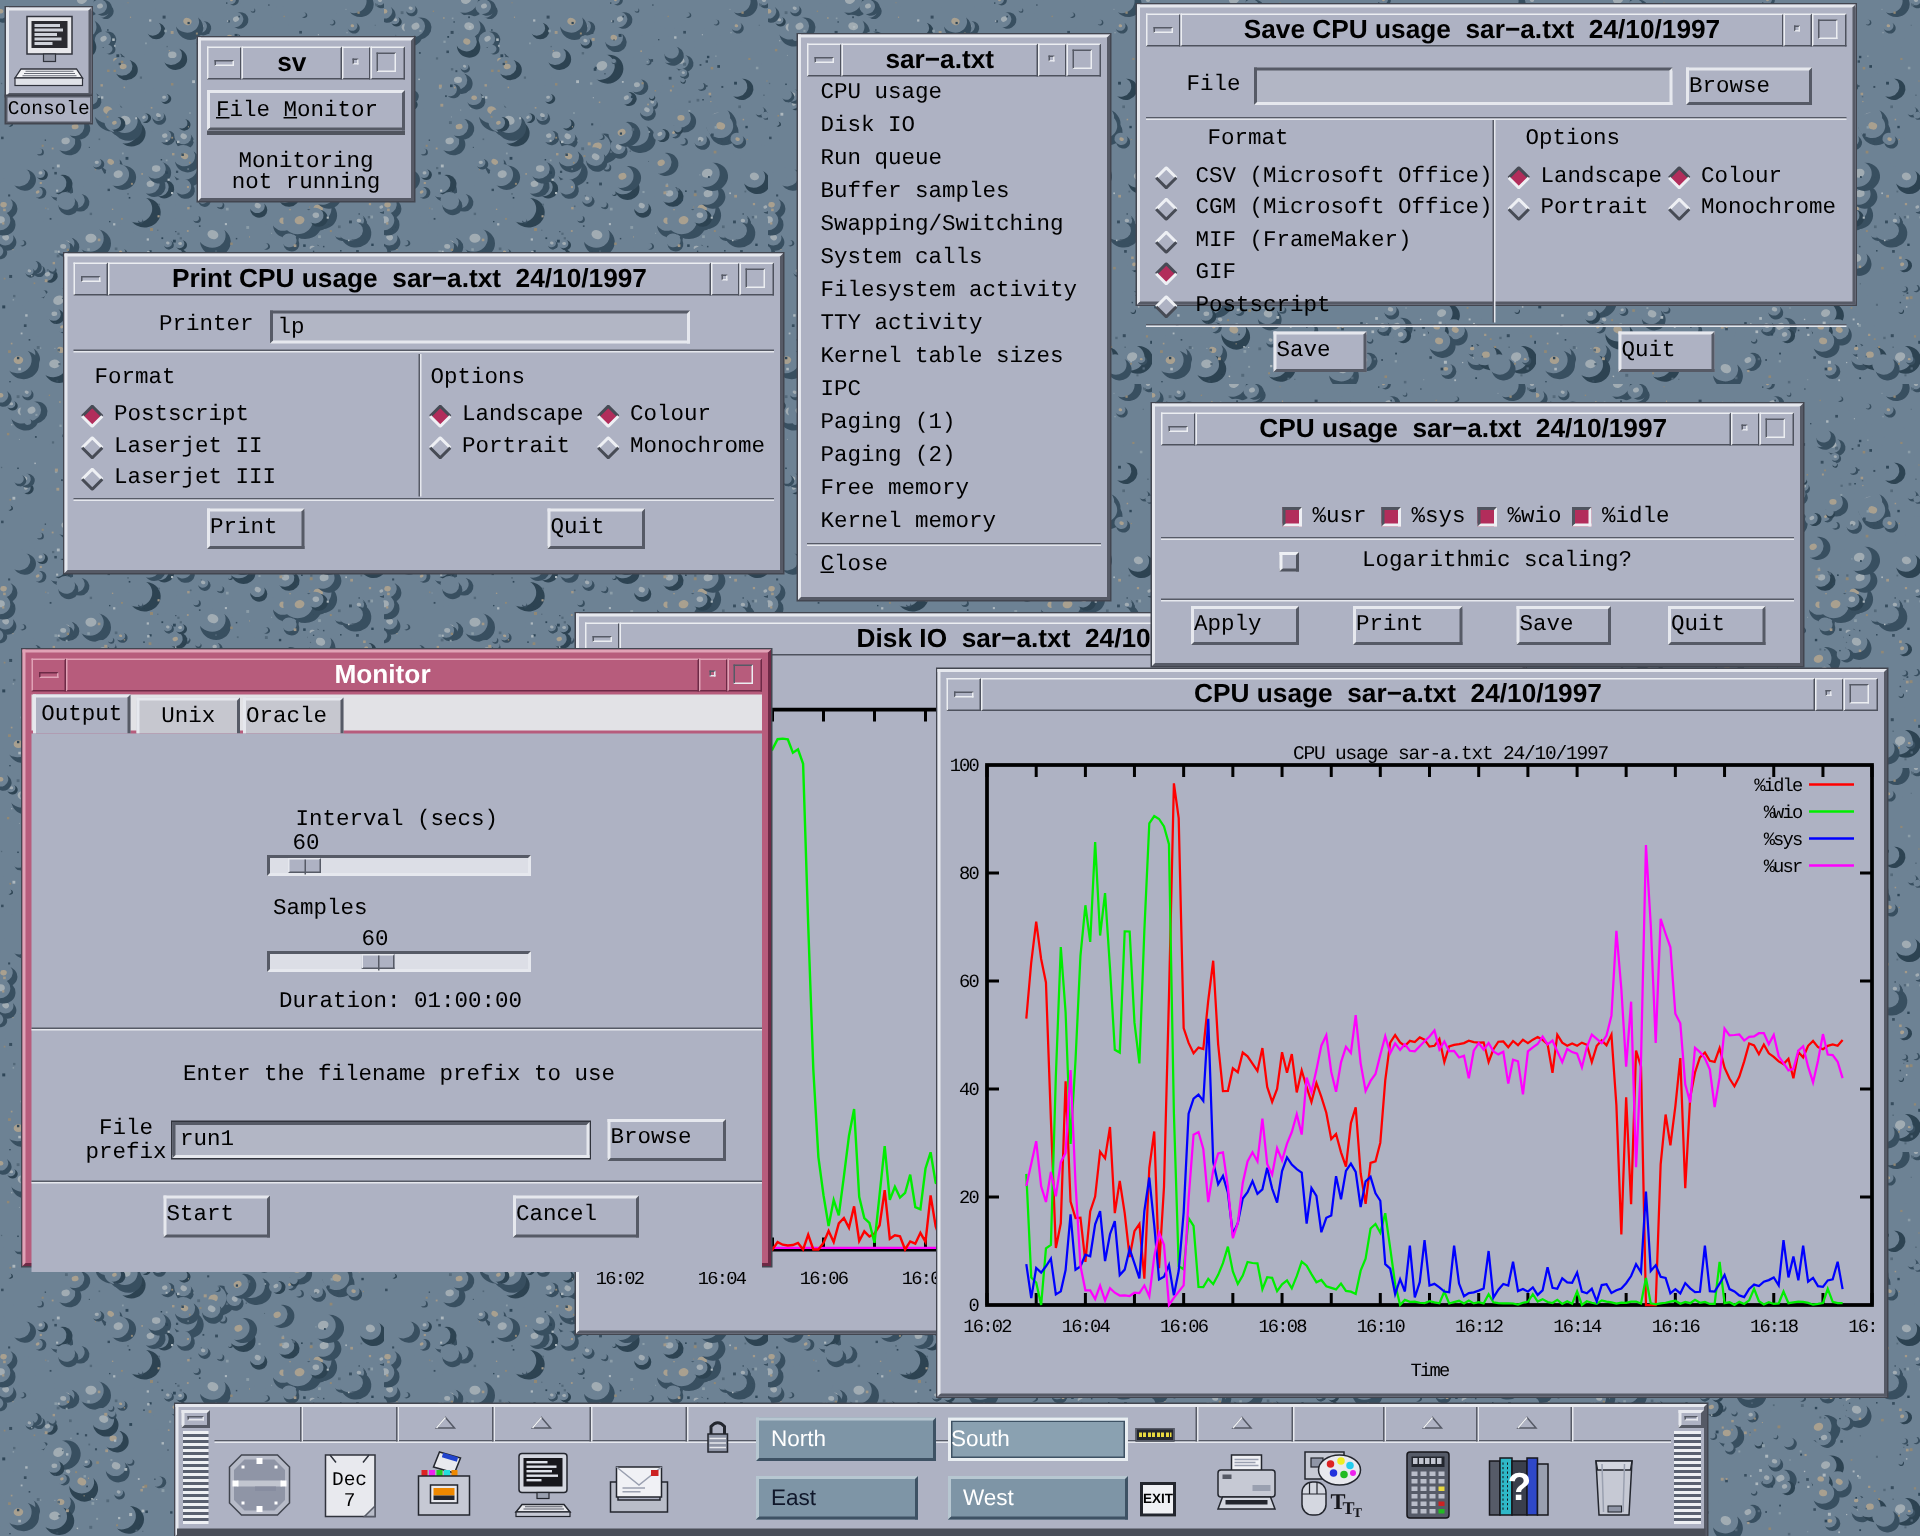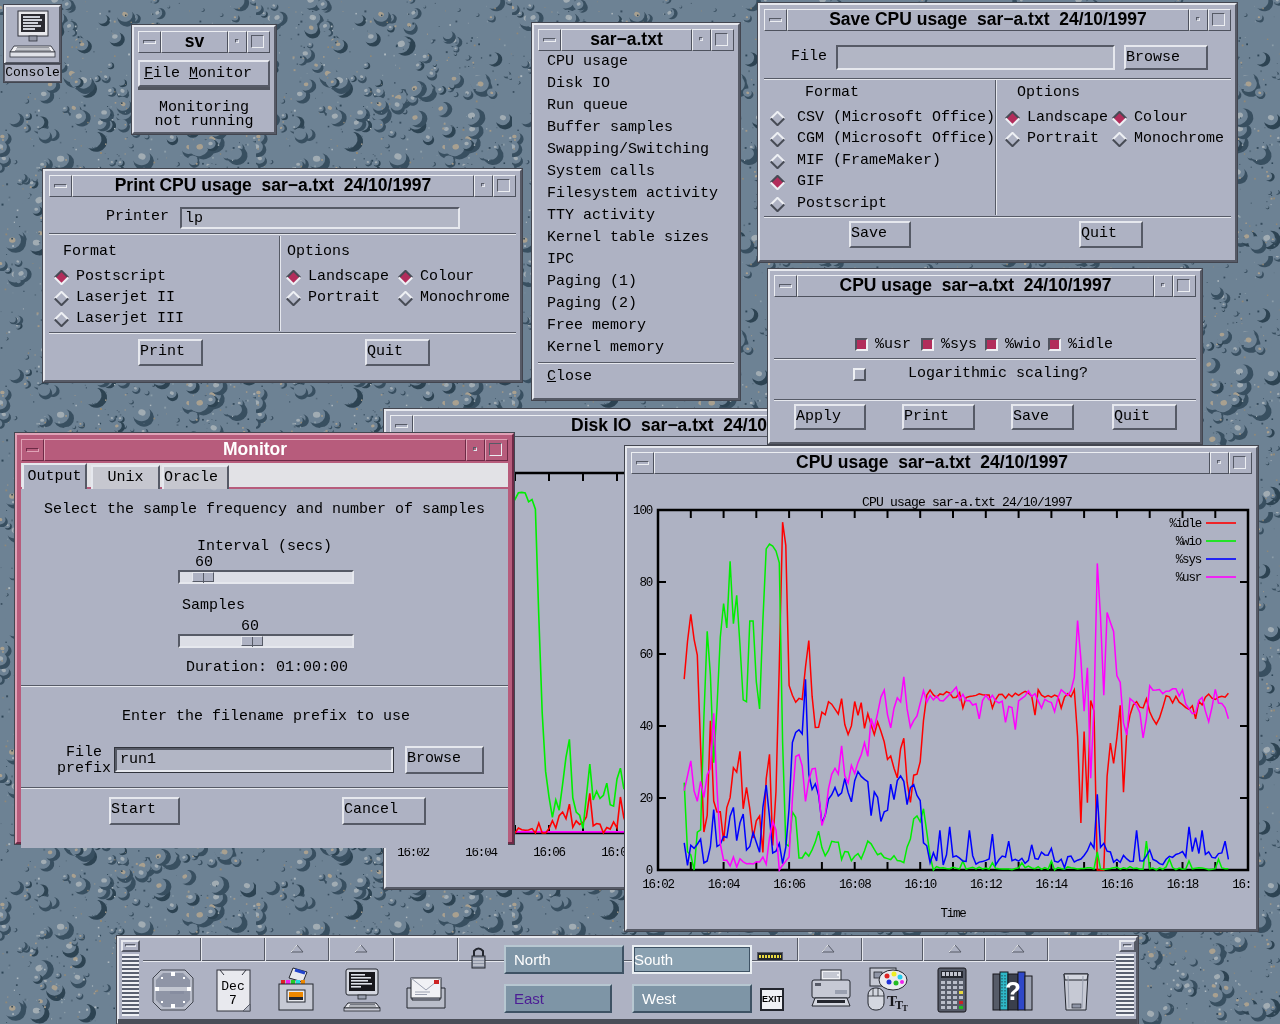--- a/index.html
+++ b/index.html
@@ -1592,21 +1592,21 @@
   <div class="t" style="left:9px;top:199px">IPC</div>
   <div class="t" style="left:9px;top:221px">Paging (1)</div>
   <div class="t" style="left:9px;top:243px">Paging (2)</div>
   <div class="t" style="left:9px;top:265px">Free memory</div>
   <div class="t" style="left:9px;top:287px">Kernel memory</div>
   <div class="gh" style="left:0;right:0;top:309px"></div>
   <div class="t" style="left:9px;top:316px"><span class="u">C</span>lose</div>
  </div>
 </div>
 
-<div class="w" style="z-index:2;left:758px;top:3px;width:479px;height:259px">
+<div class="w" style="z-index:2;left:758px;top:3px;width:479px;height:200px">
  <div class="tb">
       <div class="ts tmin">
         <span class="dash"></span>
       </div>
       <div class="ts tttl">Save CPU usage  sar−a.txt  24/10/1997</div>
       <div class="ts tdot">
         <span class="ddot"></span>
       </div>
       <div class="ts tmax">
         <span class="sq"></span>
@@ -1782,21 +1782,20 @@
         <span class="sq"></span>
       </div>
     </div>
  <div style="position:relative;height:385px">
   <div style="position:absolute;left:0;top:0;right:0;height:24px;background:#e2e2e6">
    <div style="position:absolute;left:1px;top:0;width:65px;height:26px;background:#aeb2c3;border:2px solid;border-color:#e6e8ee #565a66 #565a66 #e6e8ee;border-bottom:none;font:15px/24px 'Liberation Mono',monospace;text-align:center">Output</div>
    <div style="position:absolute;left:70px;top:2px;width:69px;height:24px;background:#c6c7cf;border:2px solid;border-color:#e6e8ee #565a66 #565a66 #e6e8ee;border-bottom:none;font:15px/22px 'Liberation Mono',monospace;text-align:center">Unix</div>
    <div style="position:absolute;left:141px;top:2px;width:67px;height:24px;background:#c6c7cf;border:2px solid;border-color:#e6e8ee #565a66 #565a66 #e6e8ee;border-bottom:none;font:15px/22px 'Liberation Mono',monospace;text-align:left">Oracle</div>
   </div>
   <div style="position:absolute;left:0;top:26px;right:0;height:359px;background:#aeb2c3">
-   <div class="t" style="left:23px;top:13px">Select the sample frequency and number of samples</div>
    <div class="t" style="left:176px;top:50px">Interval (secs)</div>
    <div class="t" style="left:174px;top:66px">60</div>
    <div style="position:absolute;left:157px;top:81px;width:176px;height:14px;border:2px solid;border-color:#565a66 #e6e8ee #e6e8ee #565a66;background:#dcdee6">
     <div style="position:absolute;left:12px;top:0;width:22px;height:10px;background:#aeb2c3;border:1px solid;border-color:#e6e8ee #565a66 #565a66 #e6e8ee">
             <div style="position:absolute;left:10px;top:0;width:1px;height:10px;background:#565a66"></div>
           </div>
    </div>
    <div class="t" style="left:161px;top:109px">Samples</div>
    <div class="t" style="left:220px;top:130px">60</div>
    <div style="position:absolute;left:157px;top:145px;width:176px;height:14px;border:2px solid;border-color:#565a66 #e6e8ee #e6e8ee #565a66;background:#dcdee6">
@@ -2045,21 +2044,21 @@
 
  <svg style="left:351px;top:8px" width="17" height="24" viewBox="0 0 17 24">
   <path d="M4 10 L4 5 Q8.5 0 13 5 L13 10" fill="none" stroke="#23262e" stroke-width="2"></path>
   <rect x="2" y="10" width="13" height="12" fill="#8f95a6" stroke="#23262e"></rect>
   <g stroke="#e8e9ee" stroke-width="1">
         <path d="M3 13 L14 13 M3 16 L14 16 M3 19 L14 19"></path>
       </g>
  </svg>
  <div style="position:absolute;left:385px;top:7px;width:120px;height:29px;background:#7e95a6;border:2px solid;border-color:#b7c7d1 #3e5264 #3e5264 #b7c7d1;color:#fff;font:15px/25px 'Liberation Sans',sans-serif;padding-left:8px">North</div>
  <div style="position:absolute;left:513px;top:7px;width:120px;height:29px;background:#8aa1b1;border:2px solid;border-color:#e9eef2 #e9eef2 #e9eef2 #e9eef2;color:#fff;font:15px/25px 'Liberation Sans',sans-serif;padding-left:0;box-shadow:inset 0 0 0 1px #3e5264">South</div>
- <div style="position:absolute;left:385px;top:46px;width:108px;height:29px;background:#7e95a6;border:2px solid;border-color:#b7c7d1 #3e5264 #3e5264 #b7c7d1;color:#4c1d95;font:15px/25px 'Liberation Sans',sans-serif;padding-left:8px">East</div>
+ <div style="position:absolute;left:385px;top:46px;width:108px;height:29px;background:#7e95a6;border:2px solid;border-color:#b7c7d1 #3e5264 #3e5264 #b7c7d1;color:#0f172a;font:15px/25px 'Liberation Sans',sans-serif;padding-left:8px">East</div>
  <div style="position:absolute;left:513px;top:46px;width:120px;height:29px;background:#7e95a6;border:2px solid;border-color:#b7c7d1 #3e5264 #3e5264 #b7c7d1;color:#fff;font:15px/25px 'Liberation Sans',sans-serif;padding-left:8px">West</div>
  <div style="position:absolute;left:638px;top:14px;width:26px;height:9px;background:#23262e;border:1px solid #565a66">
       <div style="position:absolute;left:1px;top:2px;width:22px;height:3px;background:repeating-linear-gradient(90deg,#e8d840 0 2px,#23262e 2px 3px)"></div>
     </div>
  <div style="position:absolute;left:641px;top:50px;width:24px;height:23px;background:#f0f1f5;border:2px solid #23262e;color:#000;font:bold 9px/19px 'Liberation Sans',sans-serif;text-align:center">EXIT</div>
 
  <svg style="left:688px;top:28px" width="48" height="48" viewBox="0 0 48 48">
   <rect x="14" y="4" width="20" height="12" fill="#f0f1f5" stroke="#23262e"></rect>
   <g stroke="#9aa0b0" stroke-width="1">
         <path d="M16 7 L32 7 M16 9 L30 9 M16 11 L32 11"></path>

